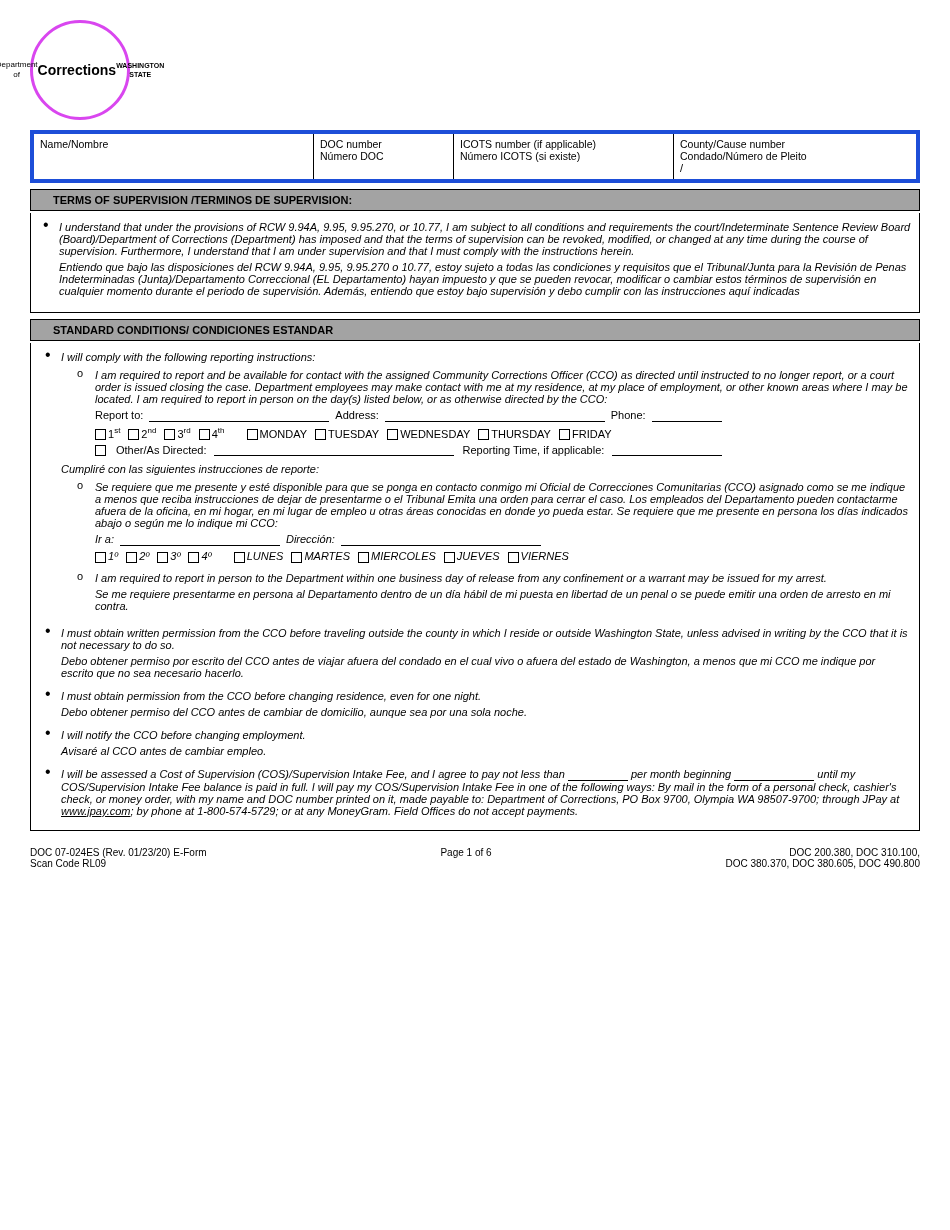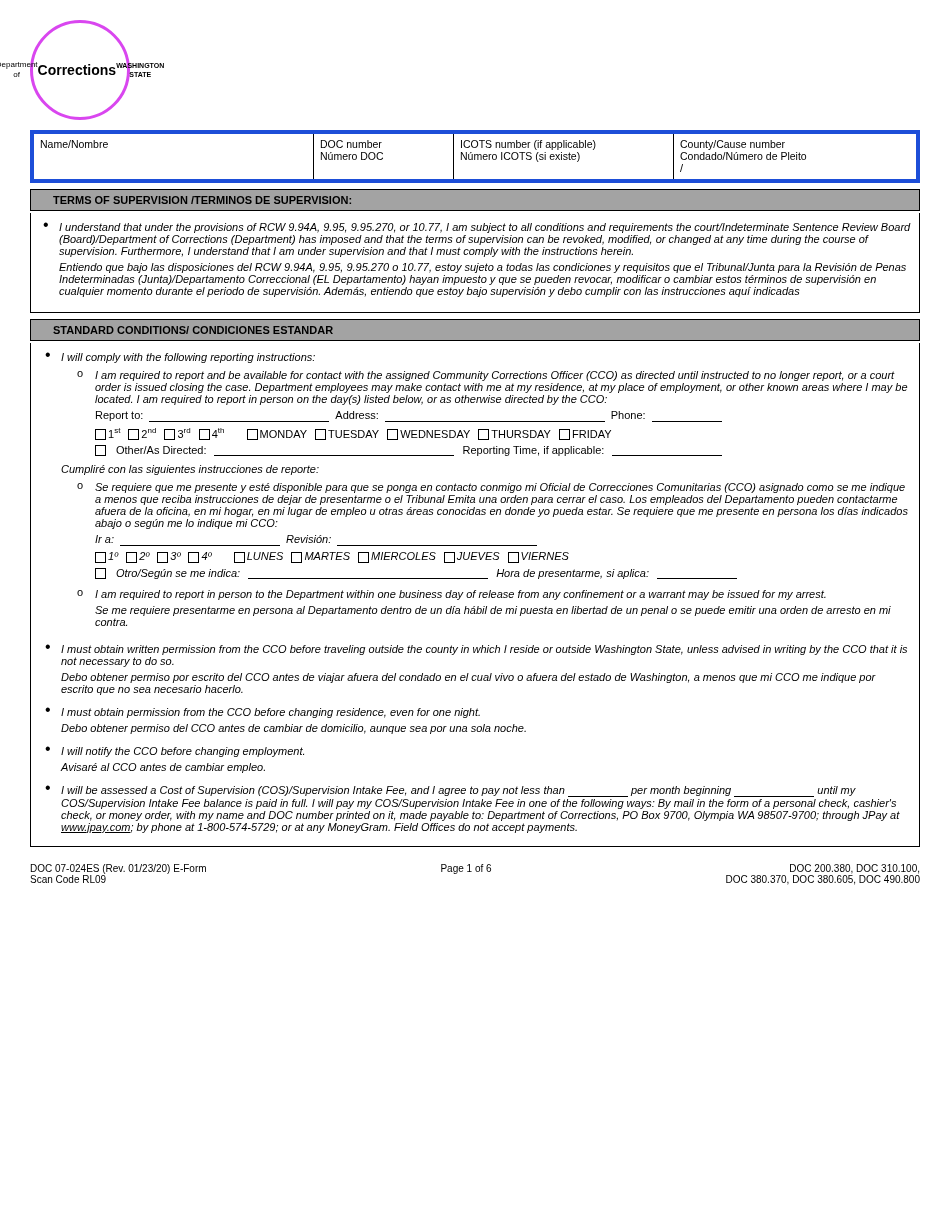--- a/index.html
+++ b/index.html
@@ -269,44 +269,37 @@
       <p style="font-style:italic; margin: 4px 0;">Cumpliré con las siguientes instrucciones de reporte:</p>
 
       <div class="sub-bullet">
         <span class="sub-dot">o</span>
         <div class="sub-content">
           <p class="italic-sub">Se requiere que me presente y esté disponible para que se ponga en contacto conmigo mi Oficial de Correcciones Comunitarias (CCO) asignado como se me indique a menos que reciba instrucciones de dejar de presentarme o el Tribunal Emita una orden para cerrar el caso. Los empleados del Departamento pueden contactarme afuera de la oficina, en mi hogar, en mi lugar de empleo u otras áreas conocidas en donde yo pueda estar. Se requiere que me presente en persona los días indicados abajo o según me lo indique mi CCO:</p>
 
           <div class="reporting-row" style="font-style:italic;">
             <span>Ir a:</span>
             <span class="underline-field" style="width:160px;">&nbsp;</span>
-            <span>Revisión:</span>
+            <span>Dirección:</span>
             <span class="underline-field" style="width:200px;">&nbsp;</span>
           </div>
 
           <div class="reporting-row2" style="font-style:italic;">
             <label><span class="checkbox"></span><span>1º</span></label>
             <label><span class="checkbox"></span><span>2º</span></label>
             <label><span class="checkbox"></span><span>3º</span></label>
             <label><span class="checkbox"></span><span>4º</span></label>
             &nbsp;&nbsp;
             <label><span class="checkbox"></span><span>LUNES</span></label>
             <label><span class="checkbox"></span><span>MARTES</span></label>
             <label><span class="checkbox"></span><span>MIERCOLES</span></label>
             <label><span class="checkbox"></span><span>JUEVES</span></label>
             <label><span class="checkbox"></span><span>VIERNES</span></label>
           </div>
 
-          <div class="reporting-row2" style="font-style:italic;">
-            <span class="checkbox"></span>
-            <span>Otro/Según se me indica:</span>
-            <span class="underline-field" style="width:240px;">&nbsp;</span>
-            <span>Hora de presentarme, si aplica:</span>
-            <span class="underline-field" style="width:80px;">&nbsp;</span>
-          </div>
         </div>
       </div>
 
       <div class="sub-bullet">
         <span class="sub-dot">o</span>
         <div class="sub-content">
           <p>I am required to report in person to the Department within one business day of release from any confinement or a warrant may be issued for my arrest.</p>
           <p class="italic-block">Se me requiere presentarme en persona al Departamento dentro de un día hábil de mi puesta en libertad de un penal o se puede emitir una orden de arresto en mi contra.</p>
         </div>
       </div>

